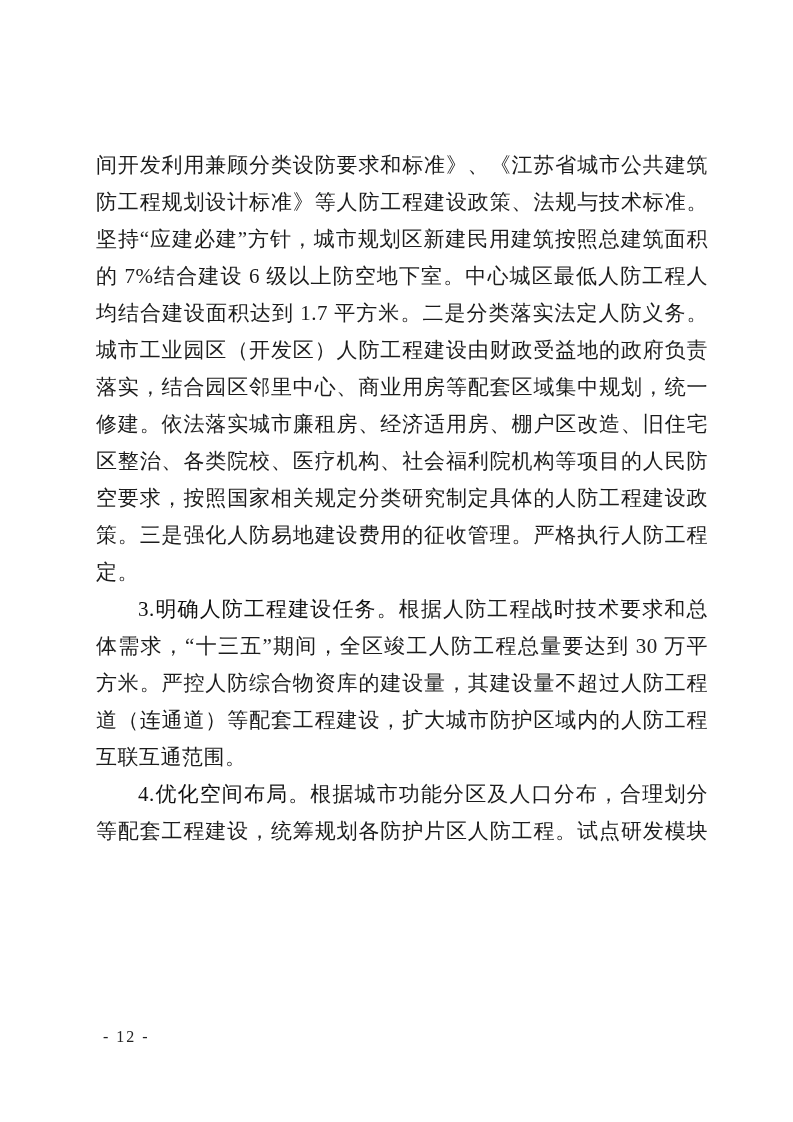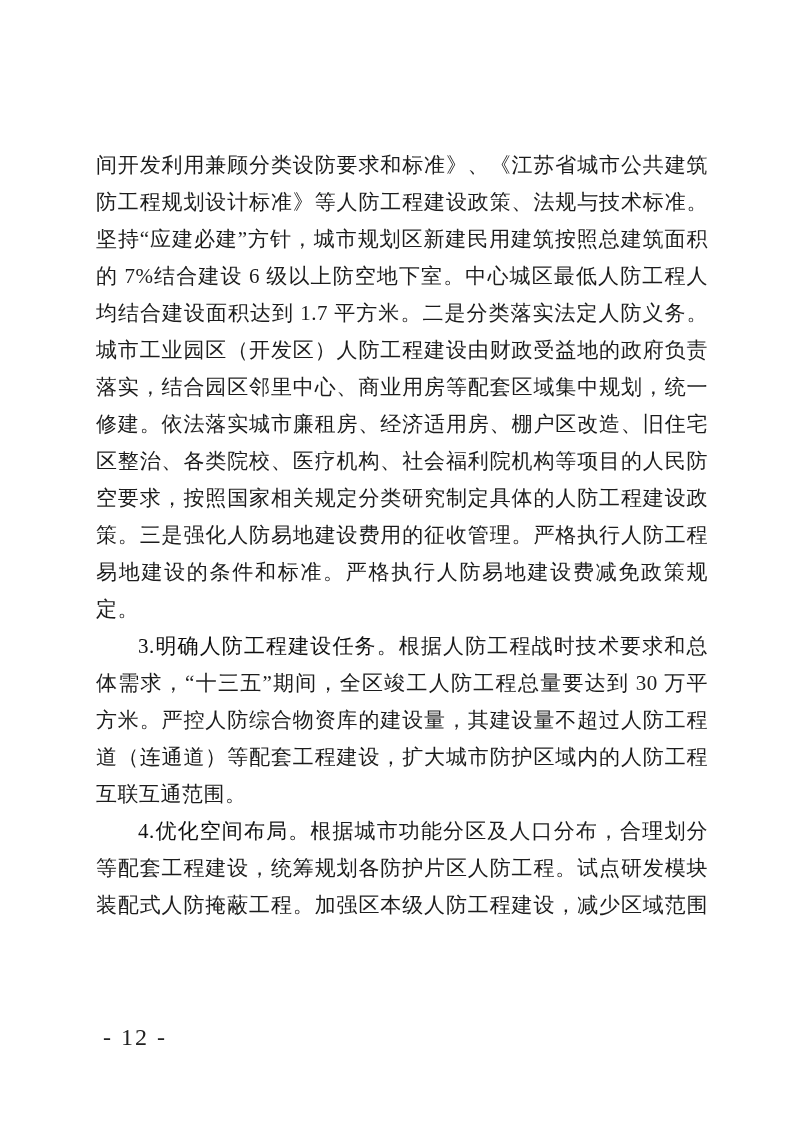--- a/index.html
+++ b/index.html
@@ -40,21 +40,21 @@
     text-indent: 42px;
   }
   .b {
     font-weight: 400;
     color: #111111;
   }
   .page-number {
     position: absolute;
     left: 103px;
     top: 1024px;
-    font-size: 24px;
+    font-size: 16px;
     line-height: 26px;
     color: #222222;
     letter-spacing: 2px;
   }
 </style>
 </head>
 <body>
 
 <div class="page">
   <div class="text-block">
@@ -62,25 +62,23 @@
       <div class="line"><span>防工程规划设计标准》等人防工程建设政策、法规与技术标准。</span></div>
       <div class="line"><span>坚持“应建必建”方针，城市规划区新建民用建筑按照总建筑面积</span></div>
       <div class="line"><span>的 7%结合建设 6 级以上防空地下室。中心城区最低人防工程人</span></div>
       <div class="line"><span>均结合建设面积达到 1.7 平方米。二是分类落实法定人防义务。</span></div>
       <div class="line"><span>城市工业园区（开发区）人防工程建设由财政受益地的政府负责</span></div>
       <div class="line"><span>落实，结合园区邻里中心、商业用房等配套区域集中规划，统一</span></div>
       <div class="line"><span>修建。依法落实城市廉租房、经济适用房、棚户区改造、旧住宅</span></div>
       <div class="line"><span>区整治、各类院校、医疗机构、社会福利院机构等项目的人民防</span></div>
       <div class="line"><span>空要求，按照国家相关规定分类研究制定具体的人防工程建设政</span></div>
       <div class="line"><span>策。三是强化人防易地建设费用的征收管理。严格执行人防工程</span></div>
-      <div class="line"><span>易地建设的条件和标准。严格执行人防易地建设费减免政策规</span></div>
       <div class="line short"><span>定。</span></div>
       <div class="line indent"><span class="b">3.明确人防工程建设任务。</span><span>根据人防工程战时技术要求和总</span></div>
       <div class="line"><span>体需求，“十三五”期间，全区竣工人防工程总量要达到 30 万平</span></div>
       <div class="line"><span>方米。严控人防综合物资库的建设量，其建设量不超过人防工程</span></div>
       <div class="line"><span>道（连通道）等配套工程建设，扩大城市防护区域内的人防工程</span></div>
       <div class="line short"><span>互联互通范围。</span></div>
       <div class="line indent"><span class="b">4.优化空间布局。</span><span>根据城市功能分区及人口分布，合理划分</span></div>
       <div class="line"><span>等配套工程建设，统筹规划各防护片区人防工程。试点研发模块化</span></div>
-      <div class="line"><span>装配式人防掩蔽工程。加强区本级人防工程建设，减少区域范围</span></div>
     </div>
   <div class="page-number">- 12 -</div>
 </div>
 
 </body></html>

